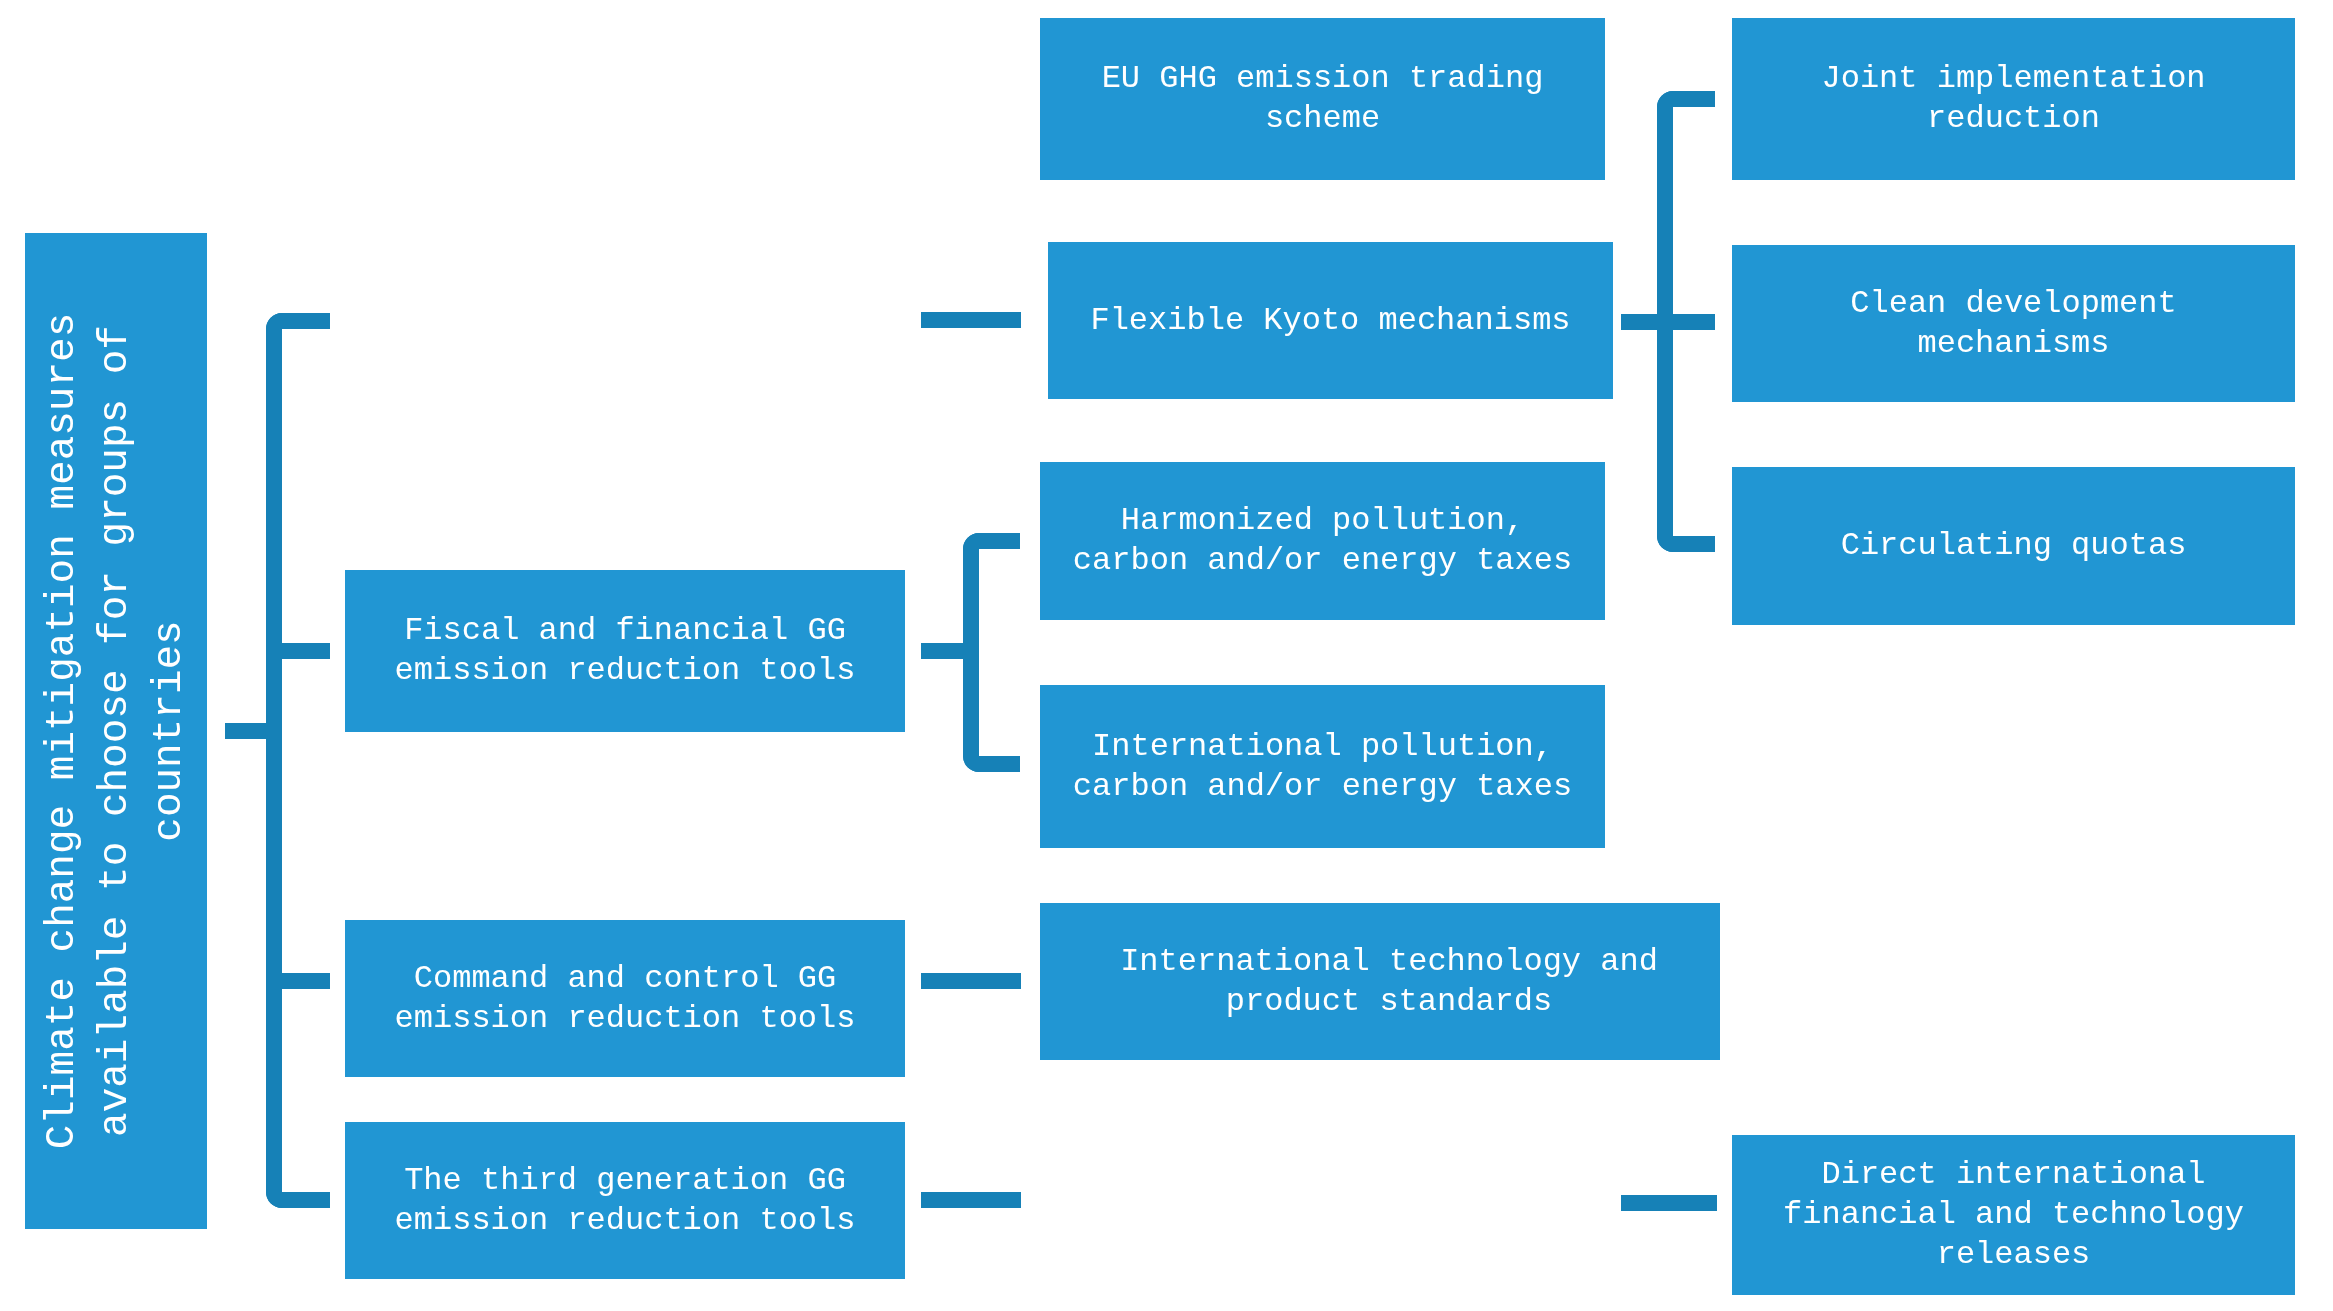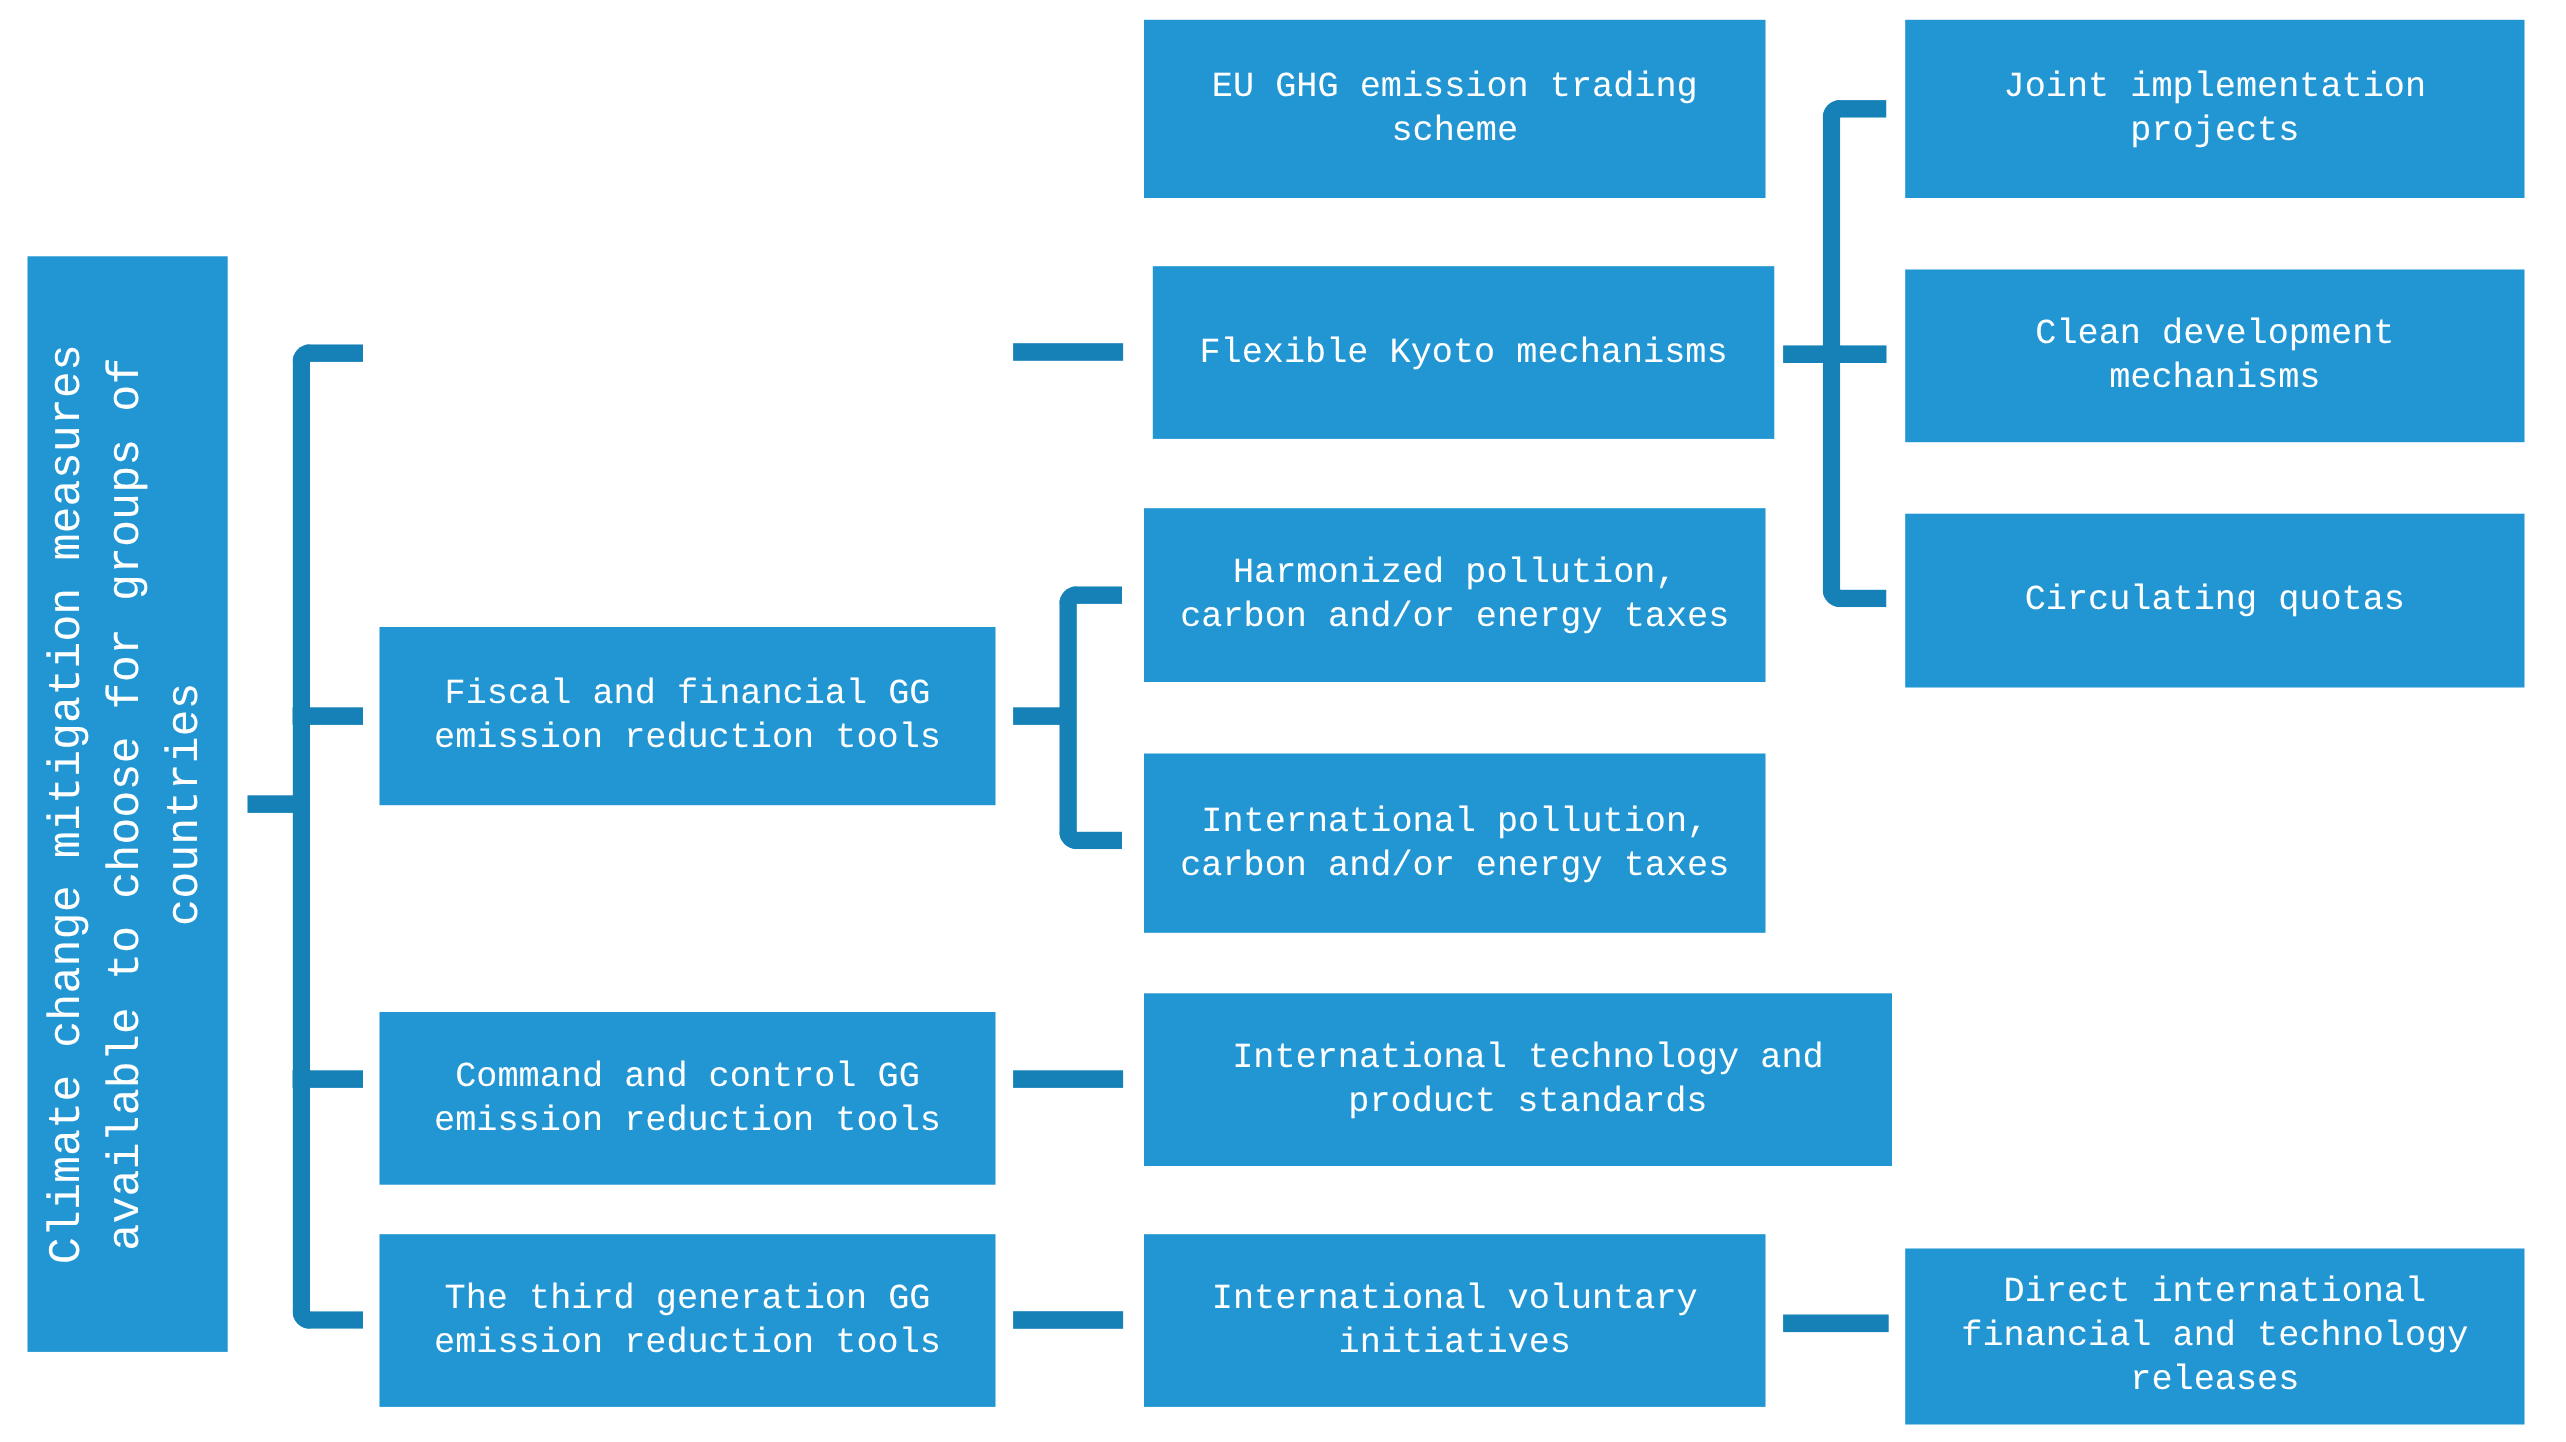--- a/index.html
+++ b/index.html
@@ -106,31 +106,28 @@
   </div>
   <div class="box" style="left:1040px; top:462px; width:565px; height:158px;">
     <span>Harmonized pollution, carbon and/or energy taxes</span>
   </div>
   <div class="box" style="left:1040px; top:685px; width:565px; height:163px;">
     <span>International pollution, carbon and/or energy taxes</span>
   </div>
   <div class="box" style="left:1040px; top:903px; width:680px; height:157px;padding-left:32px;">
     <span>International technology and product standards</span>
   </div>
-  <div class="box" style="left:1040px; top:1122px; width:565px; height:157px;">
-    <span>International voluntary initiatives</span>
-  </div>
 
   <div class="bracket" style="left:1657px; top:91px; width:58px; height:461px;"></div>
   <div class="conn" style="left:1621px; top:314px; width:94px; height:16px;"></div>
 
   <div class="conn" style="left:1621px; top:1195px; width:96px; height:16px;"></div>
 
   <div class="box" style="left:1732px; top:18px; width:563px; height:162px;">
-    <span>Joint implementation projects</span>
+    <span>Joint implementation reduction</span>
   </div>
   <div class="box" style="left:1732px; top:245px; width:563px; height:157px;">
     <span>Clean development mechanisms</span>
   </div>
   <div class="box" style="left:1732px; top:467px; width:563px; height:158px;">
     <span>Circulating quotas</span>
   </div>
   <div class="box" style="left:1732px; top:1123px; width:563px; height:160px;margin-top:12px;">
     <span>Direct international financial and technology releases</span>
   </div>

